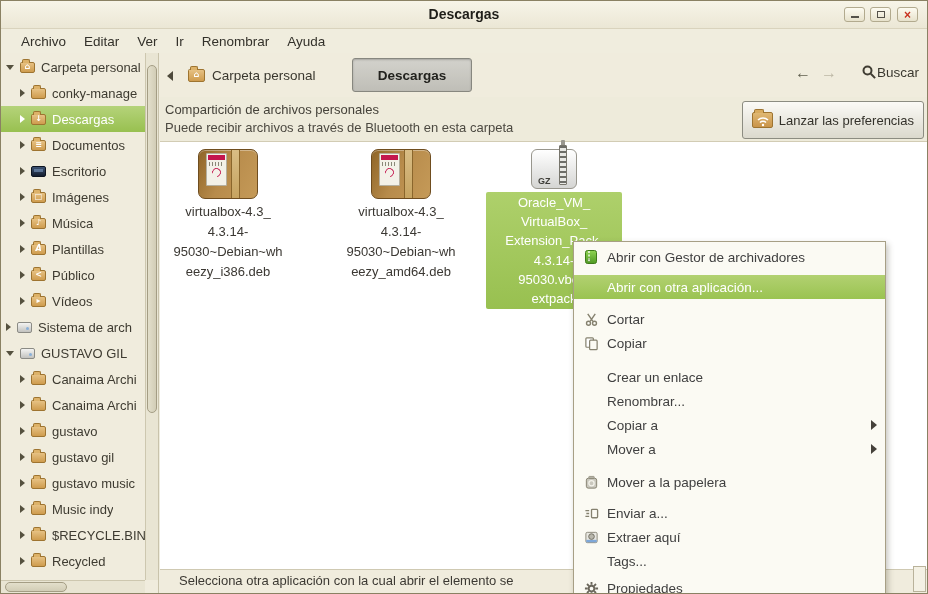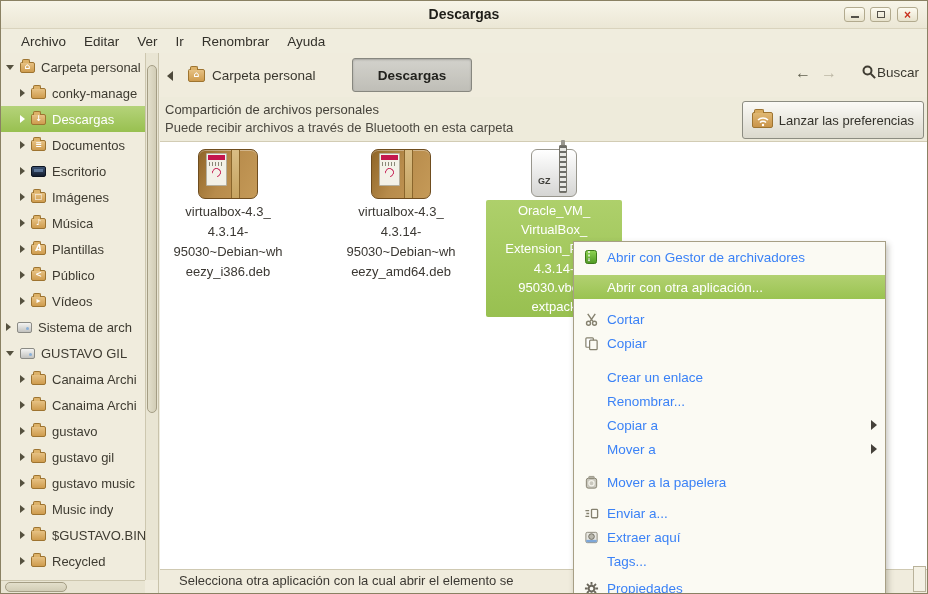--- a/index.html
+++ b/index.html
@@ -66,31 +66,31 @@
   .file .icon-wrap{display:flex;justify-content:center;margin-bottom:3px;}
   .flabel{font-size:13px;line-height:20px;color:#3b3833;white-space:pre-line;}
   .flabel.sel{background:linear-gradient(#aed06b,#98c050);color:#fff;border-radius:2px;padding:1px 16px;line-height:19.2px;}
 
   .deb-icon{position:relative;width:60px;height:50px;border-radius:7px;background:linear-gradient(115deg,#8f6527,#b78b4b 45%,#c59a58);border:1px solid #6f4d1f;box-shadow:inset 0 1px 0 rgba(255,255,255,.35);}
   .strap{position:absolute;left:56%;top:0;bottom:0;width:9px;background:linear-gradient(#d9bd85,#c6a360);border-left:1px solid #8a662c;border-right:1px solid #8a662c;}
   .deb-label{position:absolute;left:7px;top:3px;width:21px;height:33px;background:#f3f1e8;border:1px solid #b5b0a0;border-radius:1px;}
   .deb-label::before{content:"";position:absolute;left:2px;top:8px;right:2px;height:4px;background:repeating-linear-gradient(90deg,#8a8878 0 1px,transparent 1px 3px);}
   .deb-red{position:absolute;left:1px;right:1px;top:1px;height:5px;background:#c4164e;}
   .deb-swirl{position:absolute;left:5px;top:14px;width:9px;height:9px;border:1.5px solid #c4164e;border-radius:50%;border-bottom-color:transparent;transform:rotate(35deg);}
-  .gz-icon{position:relative;width:46px;height:48px;border-radius:6px;background:linear-gradient(#ffffff,#d5d5d3);border:1px solid #98968d;}
+  .gz-icon{position:relative;width:46px;height:40px;border-radius:6px;background:linear-gradient(#ffffff,#d5d5d3);border:1px solid #98968d;}
   .gz-zip{position:absolute;right:9px;top:-5px;bottom:3px;width:8px;background:repeating-linear-gradient(#6d6d68 0 2px,#e8e8e4 2px 5px);border:1px solid #77756c;border-radius:1px;}
   .gz-pull{position:absolute;right:11px;top:-10px;width:4px;height:6px;background:#9a9890;border-radius:1px;}
   .gz-text{position:absolute;left:6px;top:26px;font-size:9px;font-weight:bold;color:#3f3e39;}
 
   .statusbar{position:absolute;left:0;bottom:0;right:0;height:24px;background:#f0ecdd;border-top:1px solid #cfc9b2;font-size:13px;color:#3c3933;line-height:22px;padding-left:19px;white-space:nowrap;overflow:hidden;}
   .grip{position:absolute;right:1px;bottom:1px;width:13px;height:26px;background:#f4f1e4;border:1px solid #b9b29a;}
 
   
   .cmenu{position:absolute;left:572px;top:240px;width:313px;height:368px;background:#fbfaf3;border:1px solid #a79f85;box-shadow:2px 3px 6px rgba(60,55,35,.3);padding-top:3px;z-index:50;}
-  .mi{height:24px;display:flex;align-items:center;padding:0 8px 0 7px;font-size:13.5px;color:#3b82f6;}
+  .mi{height:24px;display:flex;align-items:center;padding:0 8px 0 7px;font-size:13.5px;color:#404040;}
   .mi-icon{width:20px;display:flex;justify-content:center;margin-right:6px;flex:none;}
   .mi.hl{background:linear-gradient(#b2d171,#9ac351);color:#fff;}
   .mi .sub{margin-left:auto;border-left:6px solid #45413a;border-top:5px solid transparent;border-bottom:5px solid transparent;}
   .msep.s3{height:3px;} .msep.s6{height:6px;} .msep.s7{height:7px;} .msep.s8{height:8px;} .msep.s9{height:9px;} .msep.s10{height:10px;}
 </style>
 </head>
 <body>
 
 <div class="window">
 
@@ -220,21 +220,21 @@
           <span class="slabel">gustavo music</span>
         </div>
       <div class="srow d1">
           <span class="tri r"></span>
           <span class="fold"></span>
           <span class="slabel">Music indy</span>
         </div>
       <div class="srow d1">
           <span class="tri r"></span>
           <span class="fold"></span>
-          <span class="slabel">$GUSTAVO.BIN</span>
+          <span class="slabel">$RECYCLE.BIN</span>
         </div>
       <div class="srow d1">
           <span class="tri r"></span>
           <span class="fold"></span>
           <span class="slabel">Recycled</span>
         </div>
     </div>
     <div class="vscroll">
         <div class="vthumb"></div>
       </div>

